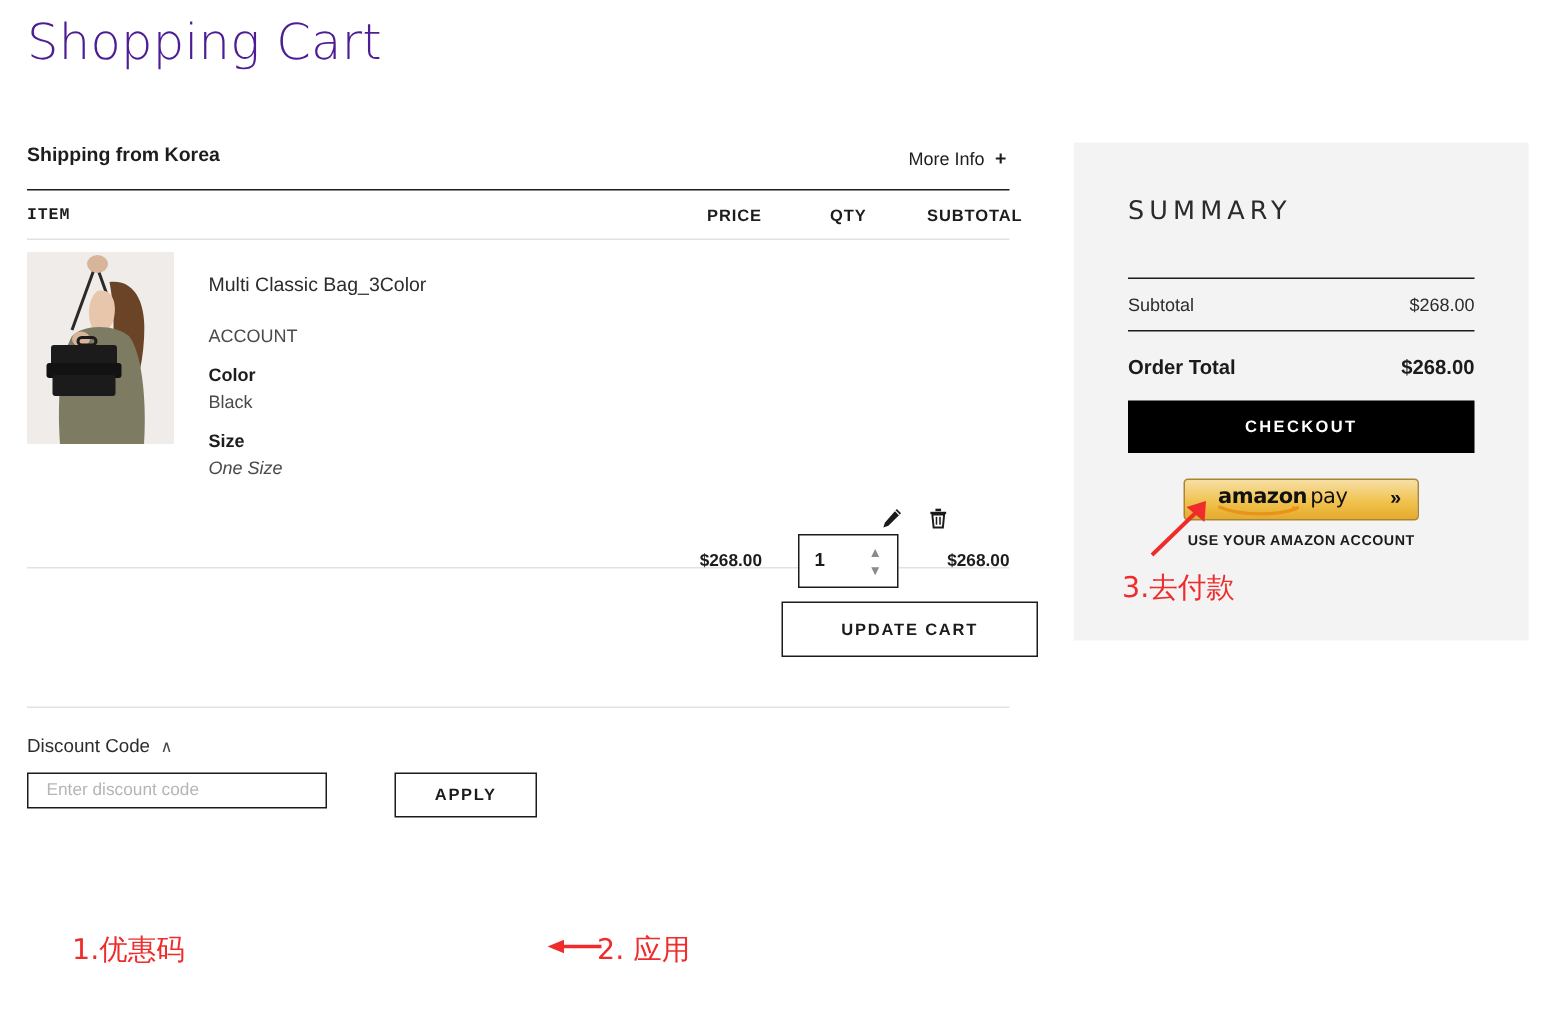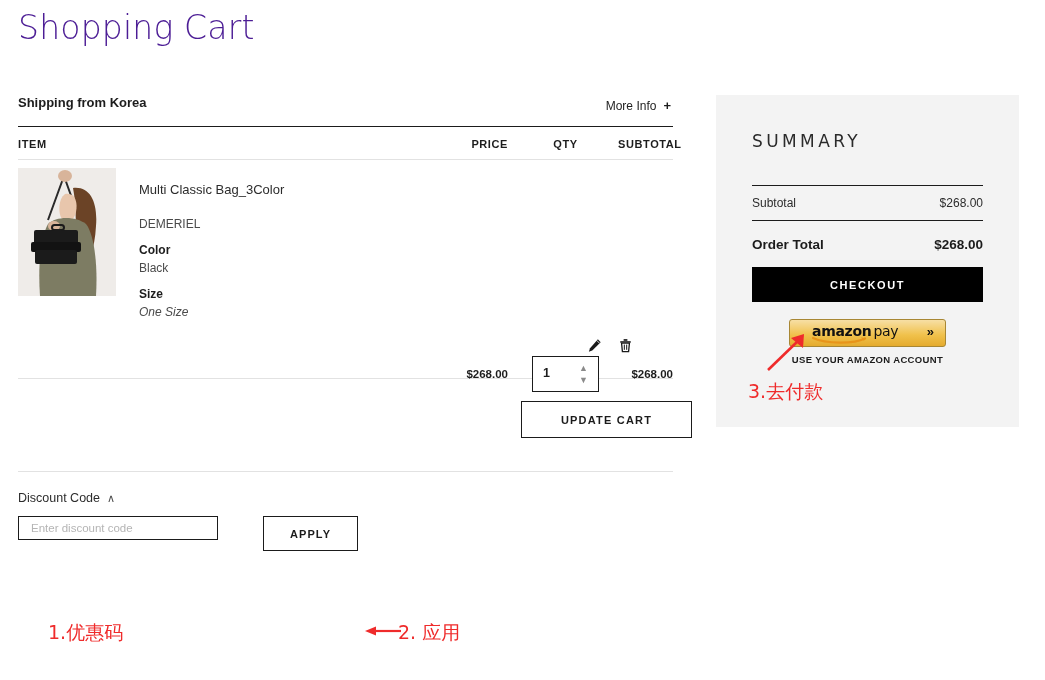--- a/index.html
+++ b/index.html
@@ -78,21 +78,21 @@
     height: 32px;
   }
   .thead .th {
     position: absolute;
     top: 11px;
     font-size: 11px;
     font-weight: bold;
     letter-spacing: 0.6px;
     color: #1d1d1d;
   }
-  .th-item     { left: 0; }
+  .th-item     { left: 0; font-family: Liberation Mono, monospace; }
   .th-price    { left: 400px; width: 90px; text-align: right; }
   .th-qty      { left: 505px; width: 85px; text-align: center; }
   .th-subtotal { left: 600px; width: 55px; text-align: right; }
 
   
   .item-row {
     position: relative;
     height: 218px;
   }
   .prod-thumb {
@@ -258,21 +258,21 @@
     font-family: Liberation Sans, sans-serif;
     font-size: 11.5px;
     color: #2c2c2c;
   }
   .discount-input::placeholder { color: #b5b5b5; }
   .btn-apply {
     position: absolute;
     left: 245px;
     top: 0;
     width: 95px;
-    height: 35px;
+    height: 30px;
     border: 1px solid #1b1b1b;
     background: #fff;
     font-family: "Liberation Sans", sans-serif;
     font-size: 11px;
     font-weight: bold;
     letter-spacing: 1.1px;
     color: #1b1b1b;
     cursor: pointer;
     box-sizing: border-box;
   }
@@ -450,21 +450,21 @@
         <rect x="16" y="62" width="44" height="14" rx="2" fill="#1b1b1b"></rect>
         <rect x="13" y="74" width="50" height="10" rx="2" fill="#121212"></rect>
         <rect x="17" y="82" width="42" height="14" rx="2" fill="#1b1b1b"></rect>
         <rect x="34" y="57" width="12" height="5" rx="2.5" fill="none" stroke="#1b1b1b" stroke-width="2"></rect>
       </svg>
     </div>
 
     <div class="prod-info">
       <div class="prod-name">Multi Classic Bag_3Color</div>
 
-      <div class="attr-value">DEMERIEL</div>
+      <div class="attr-value">ACCOUNT</div>
 
       <div class="attr-label">Color</div>
       <div class="attr-value">Black</div>
 
       <div class="attr-label">Size</div>
       <div class="attr-value last">One Size</div>
     </div>
 
     <div class="cell-price">$268.00</div>
 

